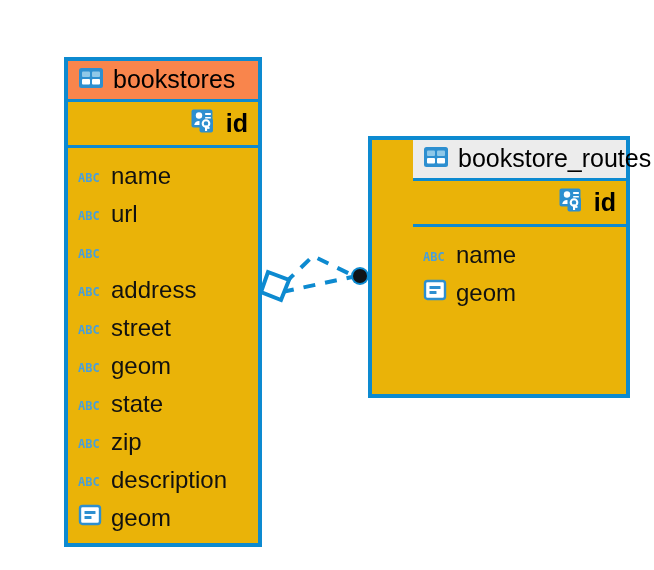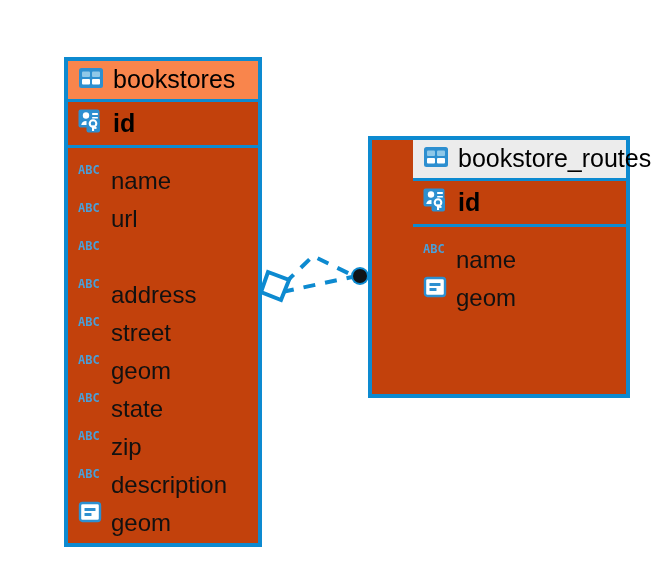--- a/index.html
+++ b/index.html
@@ -18,21 +18,21 @@
   .canvas {
     position: absolute;
     inset: 0;
   }
 
   
   .er-table {
     position: absolute;
     box-sizing: border-box;
     border: 4px solid #0d8ad0;
-    background: #c2410c;
+    background: #eab308;
   }
 
   .table-header {
     box-sizing: border-box;
     display: flex;
     align-items: center;
     gap: 9px;
     padding: 5px 10px 6px 10px;
     border-bottom: 3px solid #0d8ad0;
   }
@@ -46,35 +46,36 @@
     white-space: nowrap;
   }
 
   .pk-row {
     box-sizing: border-box;
     display: flex;
     align-items: center;
     gap: 9px;
     padding: 6px 10px 7px 10px;
     border-bottom: 3px solid #0d8ad0;
+    justify-content: flex-end;
   }
   .pk-label {
     font-size: 25px;
     font-weight: bold;
     color: #000000;
     line-height: 1.08;
   }
 
   .col-list {
     padding: 5px 0 6px 0;
   }
   .col-row {
     box-sizing: border-box;
     display: flex;
-    align-items: center;
+    align-items: flex-end;
     gap: 9px;
     padding: 2px 10px;
     height: 38px;
   }
   .col-label {
     font-size: 24px;
     color: #111111;
     line-height: 1.08;
     white-space: nowrap;
     margin-top: 18px;

